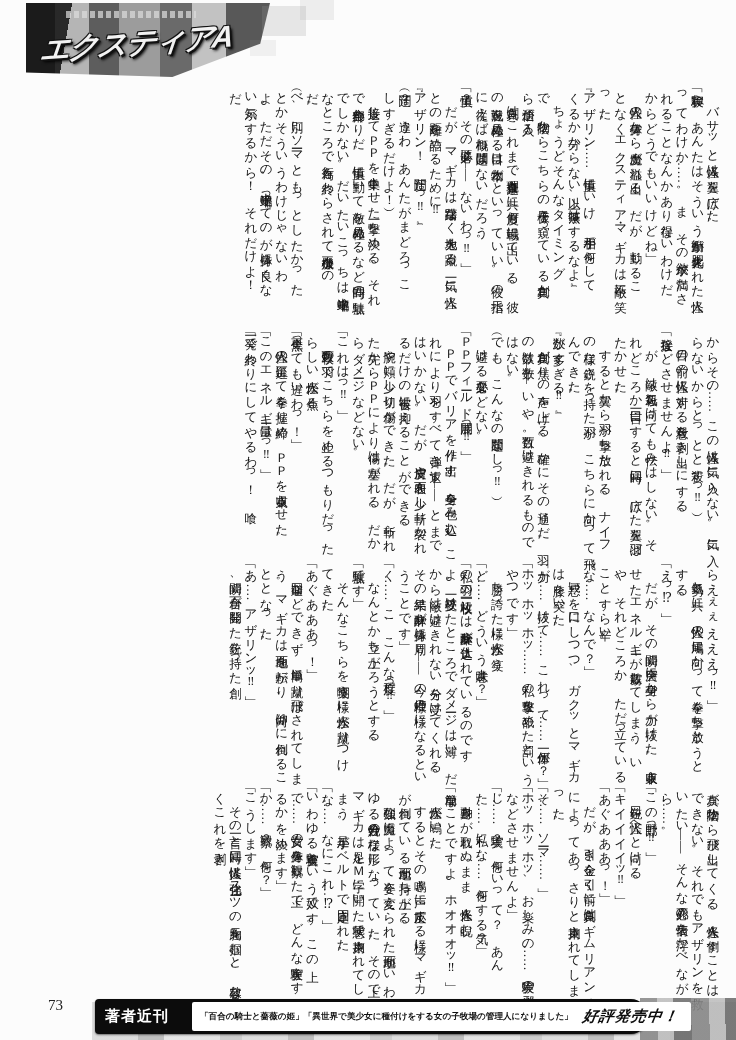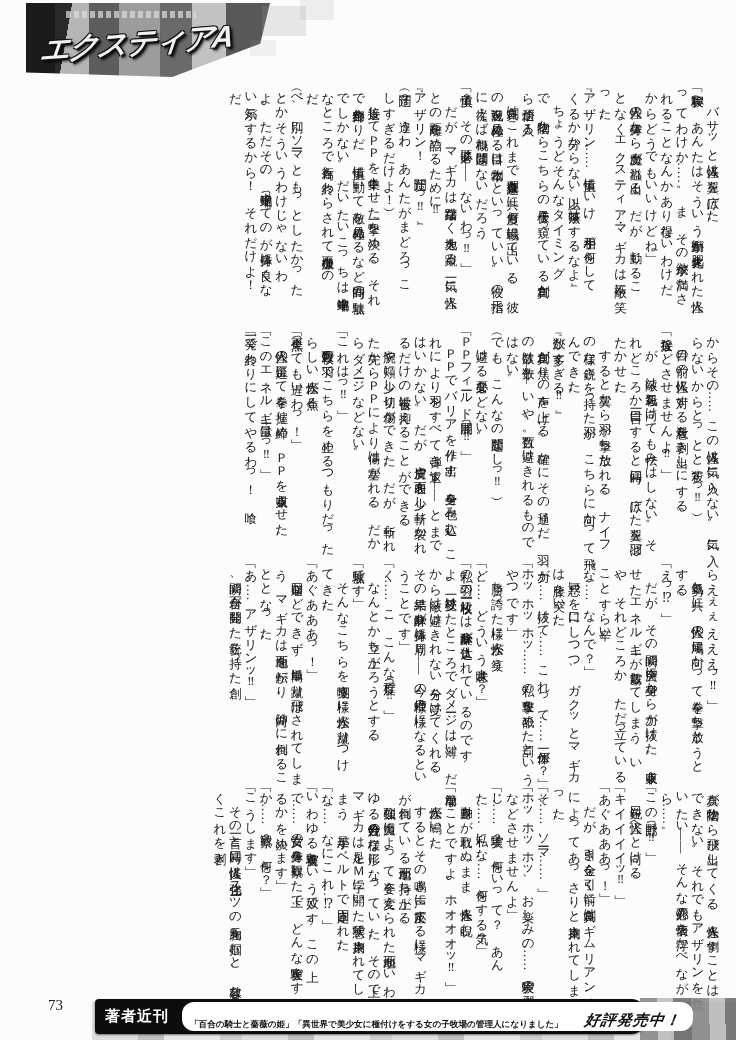--- a/index.html
+++ b/index.html
@@ -42,23 +42,23 @@
   
   .footer-strip{position:absolute;left:92px;top:1002px;width:644px;height:38px;
         background:repeating-linear-gradient(90deg,#c9c9c9 0 46px,#989898 46px 72px,#d8d8d8 72px 128px,#aeaeae 128px 150px);
         opacity:.6;}
   .footer-strip2{position:absolute;left:640px;top:998px;width:96px;height:42px;
         background:repeating-linear-gradient(88deg,#7d7d7d 0 18px,#b7b7b7 18px 34px,#5f5f5f 34px 52px);opacity:.8;}
   .footer-bar{position:absolute;left:95px;top:999px;width:552px;height:35px;
         background:#0c0c0c;border-radius:4px 16px 16px 4px;display:flex;align-items:center;
         box-shadow:0 1px 2px rgba(0,0,0,.5);}
   .footer-label{color:#fff;font-family:"Liberation Sans","DejaVu Sans",sans-serif;
-        font-weight:bold;font-size:15px;padding:0 13px 0 10px;white-space:nowrap;letter-spacing:1px;}
-  .footer-panel{background:#fff;border-radius:12px;flex:1;height:27px;margin-right:4px;
-        display:flex;align-items:flex-end;padding:1px 8px;gap:22px;}
+        font-weight:bold;font-size:15px;padding:0 23px 0 10px;white-space:nowrap;letter-spacing:1px;}
+  .footer-panel{background:#fff;border-radius:2px;flex:1;height:27px;margin-right:4px;
+        display:flex;align-items:center;padding:1px 8px;gap:10px;}
   .footer-titles{flex:1;font-family:"Liberation Sans","DejaVu Sans",sans-serif;
         font-size:8.6px;line-height:1.4;color:#111;font-weight:bold;white-space:nowrap;overflow:hidden;}
   .footer-promo{font-family:"Liberation Sans","DejaVu Sans",sans-serif;font-weight:bold;
         font-style:italic;font-size:15px;color:#0c0c0c;white-space:nowrap;
         transform:skewX(-8deg);letter-spacing:1px;padding-right:4px;}
 </style>
 </head>
 <body>
 
 <div id="page">

